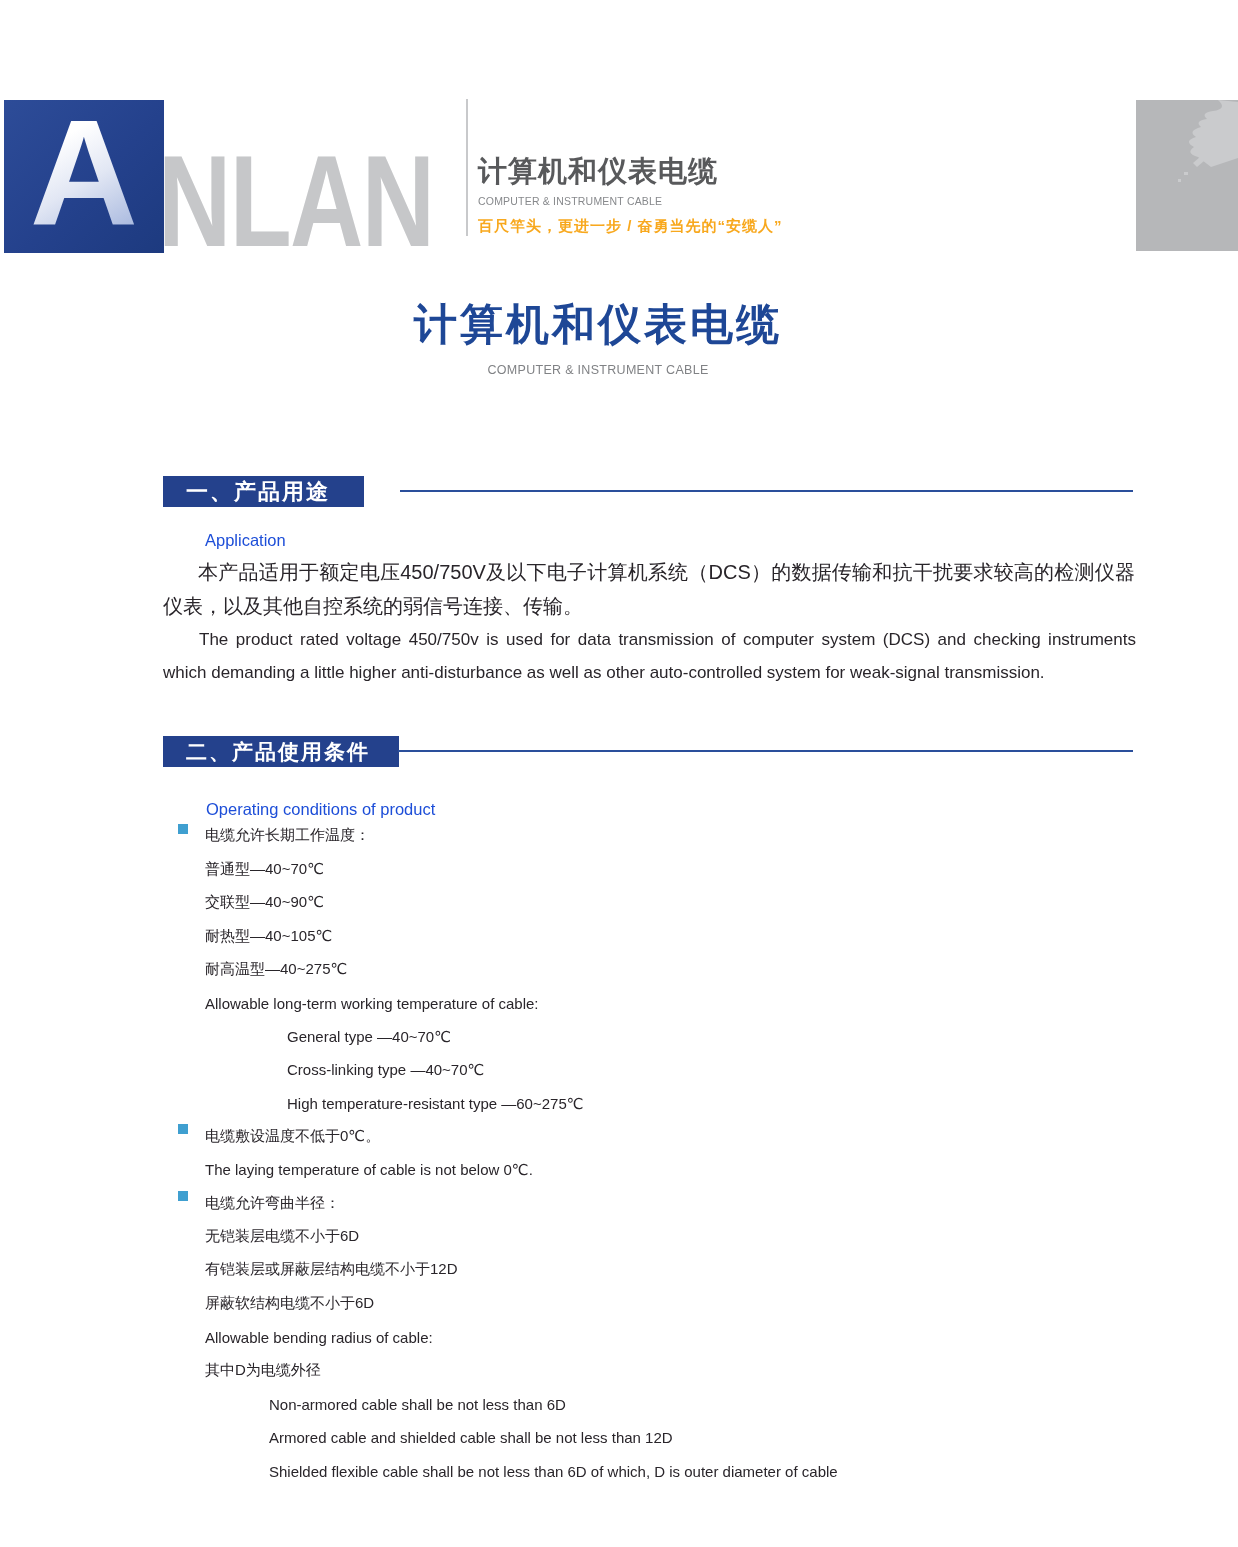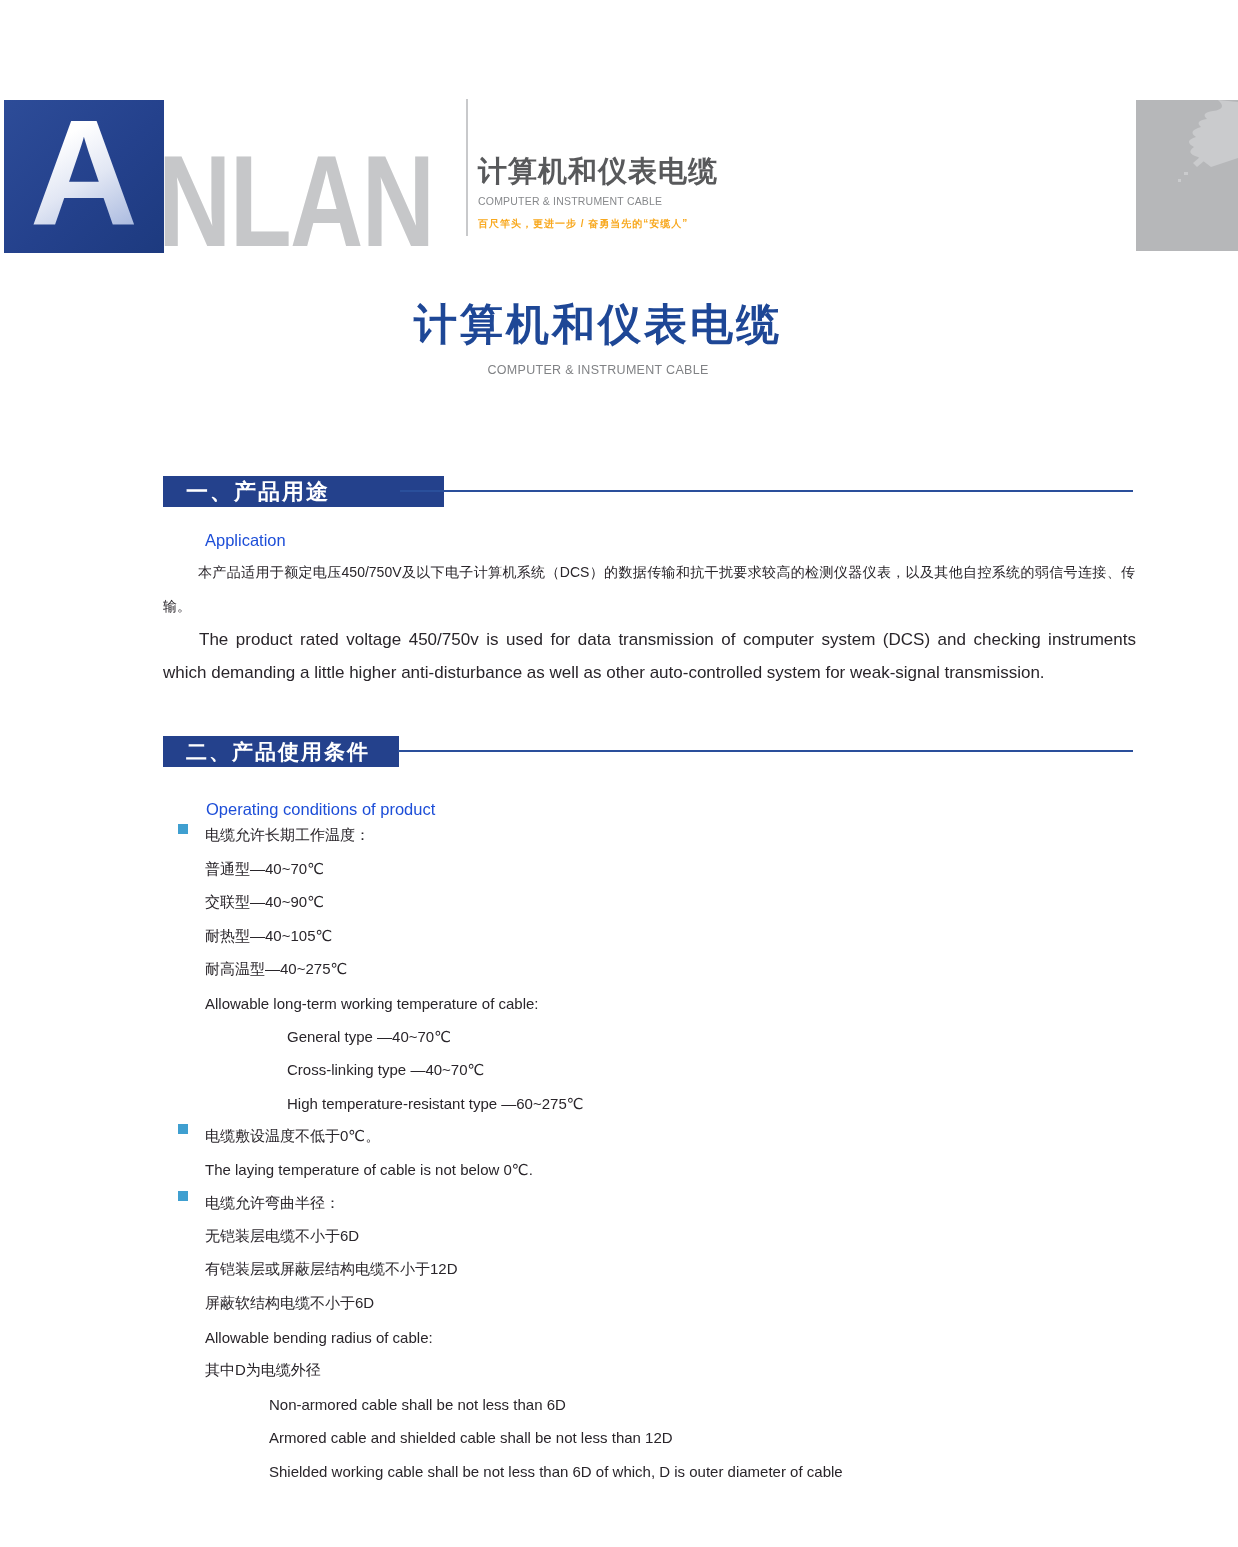--- a/index.html
+++ b/index.html
@@ -26,49 +26,49 @@
     position:absolute; left:158px; top:136px; font-size:130px; font-weight:bold;
     line-height:1; color:#c6c7c9; letter-spacing:-2px;
     transform:scaleX(0.78); transform-origin:left top; white-space:nowrap;
   }
   .header-divider{
     position:absolute; left:466px; top:99px; width:2px; height:137px; background:#c8c9cb;
   }
   .header-titles{ position:absolute; left:478px; top:152px; }
   .ht-zh{ font-size:29px; font-weight:bold; color:#58595b; letter-spacing:1px; }
   .ht-en{ font-size:10.5px; color:#87898c; margin-top:3px; letter-spacing:0.2px; }
-  .ht-slogan{ font-size:10px; font-weight:bold; color:var(--orange,#f8a81d); margin-top:10px; letter-spacing:1px; }
+  .ht-slogan{ font-size:15px; font-weight:bold; color:var(--orange,#f8a81d); margin-top:10px; letter-spacing:1px; }
   .corner-art{
     position:absolute; left:1136px; top:100px; width:102px; height:151px;
     background:var(--gray-box,#b6b7b9); overflow:hidden;
   }
 
   
   .page-title{ position:absolute; left:0; top:296px; width:1196px; text-align:center; }
   .pt-zh{ font-size:43px; font-weight:bold; color:var(--title-blue,#1e4796); letter-spacing:3px; }
   .pt-en{ font-size:12.5px; color:#808285; margin-top:9px; letter-spacing:0.3px; }
 
   
   .sec-head{
     position:absolute; height:31px; background:var(--brand-blue,#24418c); color:#ffffff;
     font-weight:bold; display:flex; align-items:center; padding-left:23px; letter-spacing:2px;
   }
-  #sec1-head{ left:163px; top:476px; width:281px; font-size:22px; }
+  #sec1-head{ left:163px; top:476px; width:201px; font-size:22px; }
   #sec2-head{ left:163px; top:736px; width:236px; font-size:21px; }
   .sec-rule{ position:absolute; height:2px; background:#2a4f9b; }
   #sec1-rule{ left:400px; top:490px; width:733px; }
   #sec2-rule{ left:398px; top:750px; width:735px; }
   .sec-sub{ position:absolute; font-size:16.5px; color:#1d4ed8;margin-top:16px; }
   #sec1-sub{ left:205px; top:515px; }
   #sec2-sub{ left:206px; top:784px; }
 
   
   .para-zh{
     position:absolute; left:163px; top:556px; width:972px;
-    font-size:14px; line-height:33.5px; text-align:justify; text-indent:35px;
+    font-size:20px; line-height:33.5px; text-align:justify; text-indent:35px;
   }
   .para-en{
     position:absolute; left:163px; top:623px; width:973px;
     font-size:17px; line-height:33.4px; text-align:justify; text-indent:36px;
   }
 
   
   .cond-list{ position:absolute; left:163px; top:812px; width:975px; }
   .cond-row{
     position:relative; height:33.4px; display:flex; align-items:flex-end;
@@ -194,17 +194,17 @@
       <div class="cond-row level-2">
 
       <span>Non-armored cable shall be not less than 6D</span>
     </div>
       <div class="cond-row level-2">
 
       <span>Armored cable and shielded cable shall be not less than 12D</span>
     </div>
       <div class="cond-row level-2">
 
-      <span>Shielded working cable shall be not less than 6D of which, D is outer diameter of cable</span>
+      <span>Shielded flexible cable shall be not less than 6D of which, D is outer diameter of cable</span>
     </div>
     </div>
 
 </div>
 
 </body></html>

